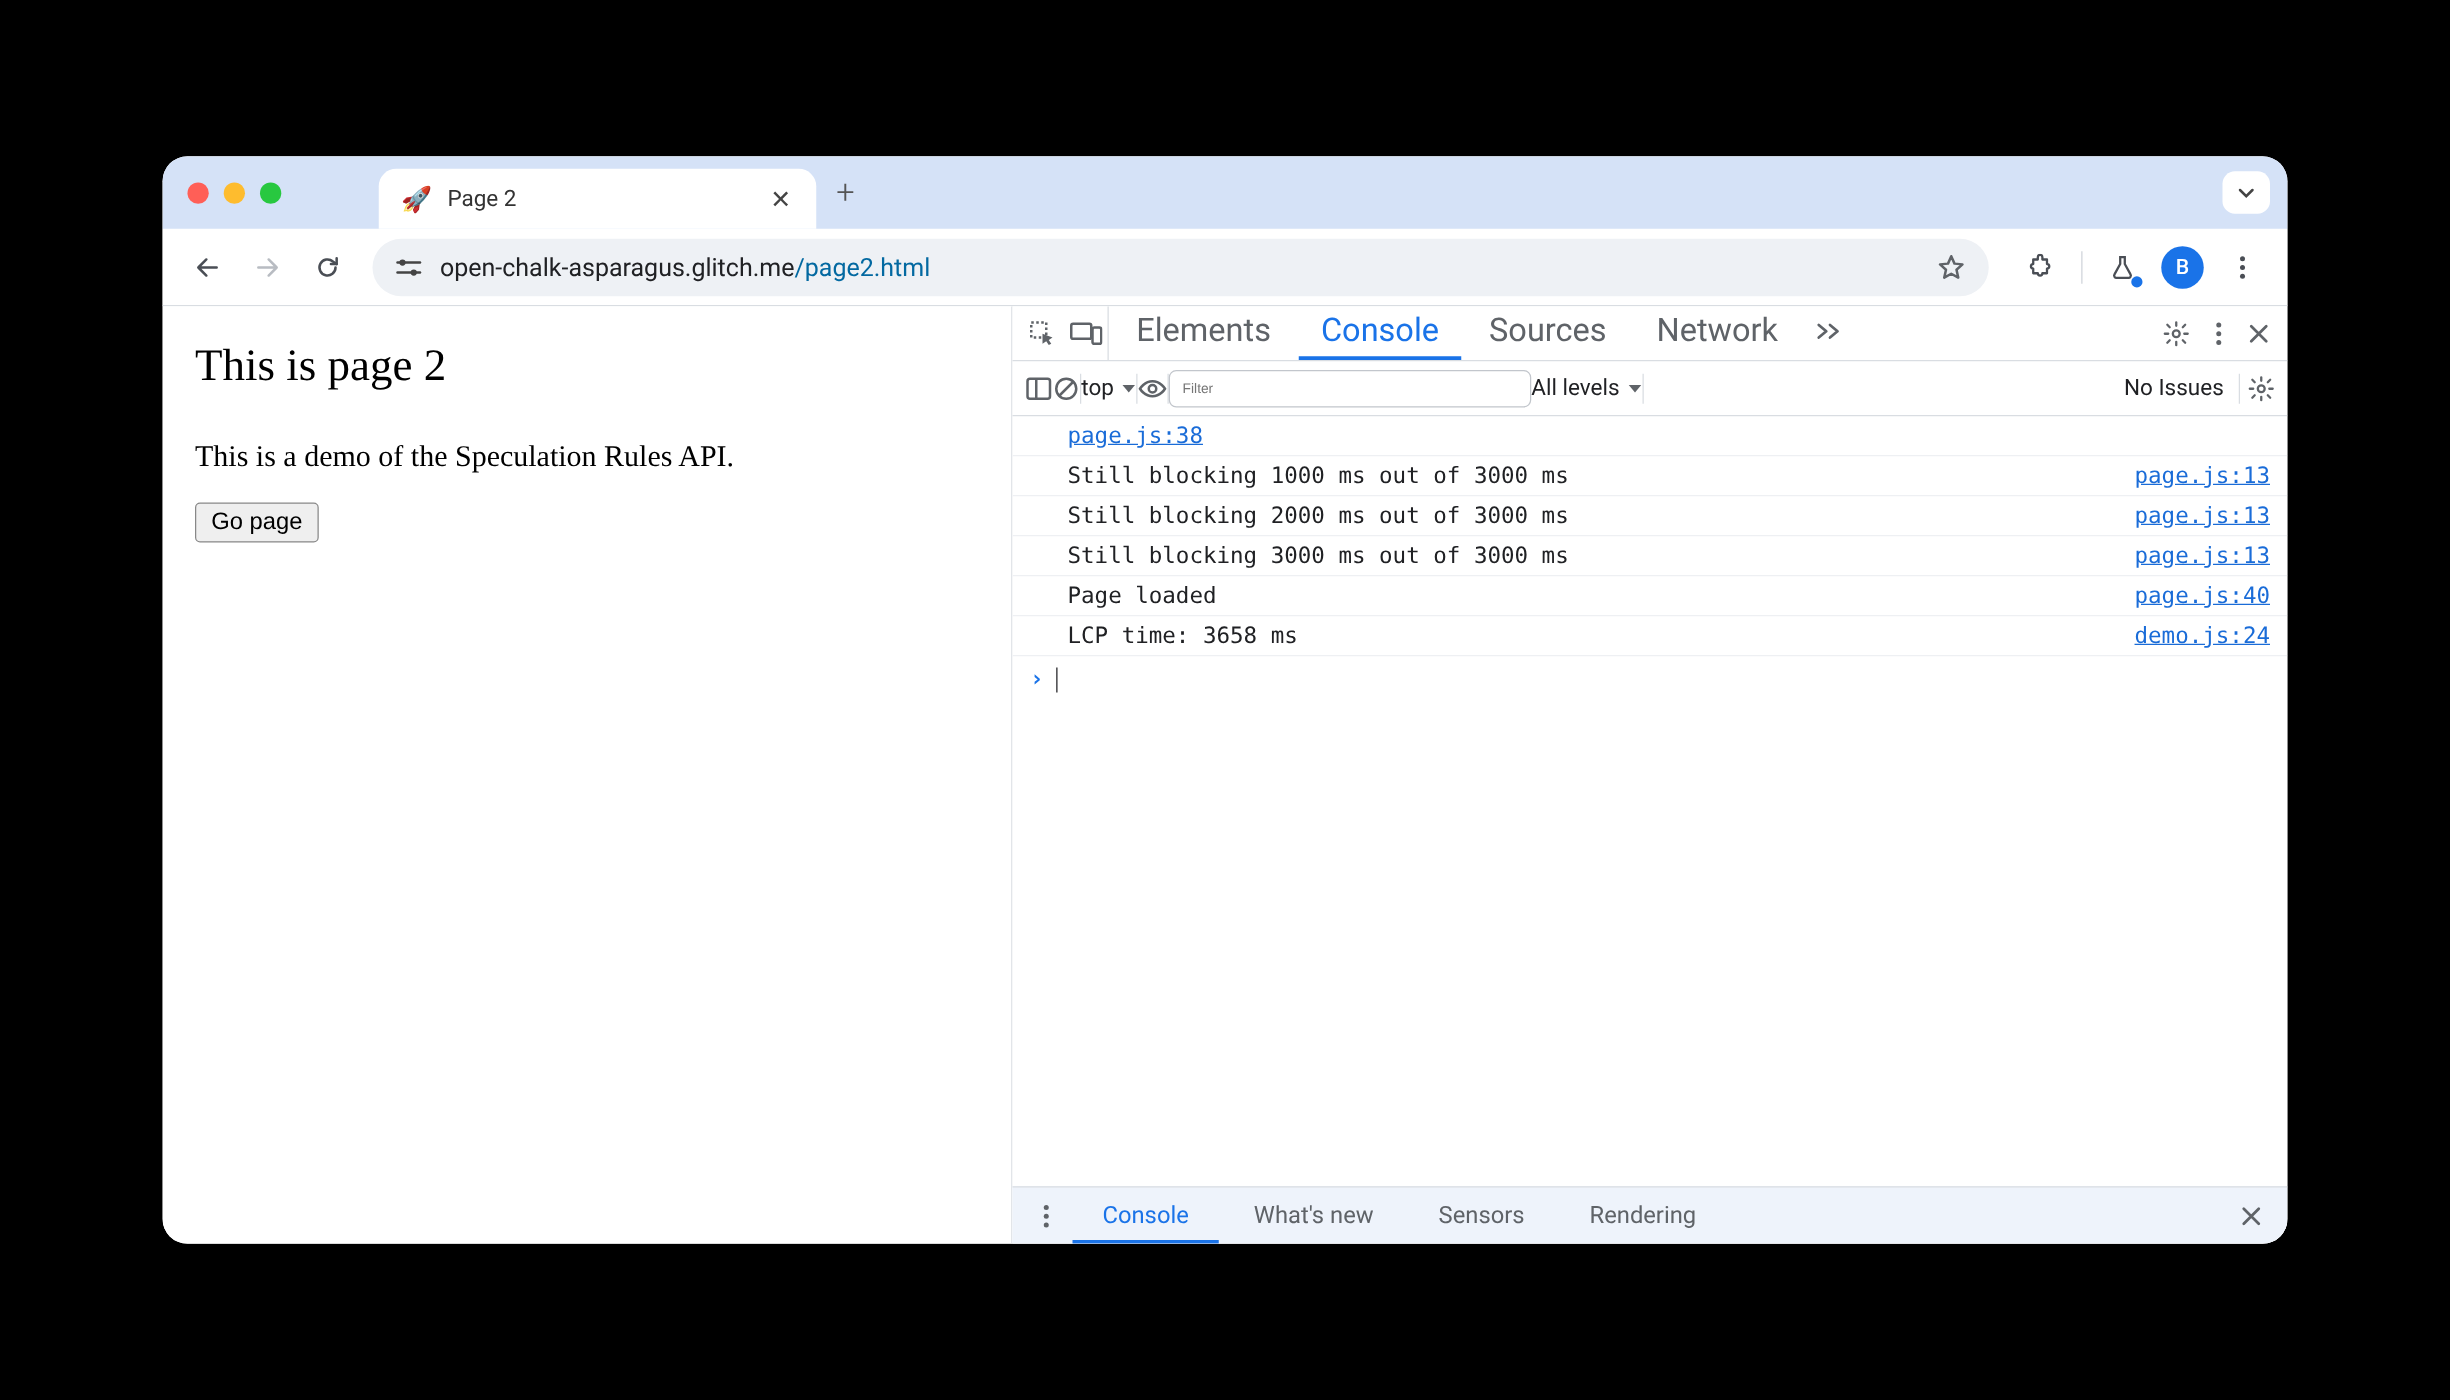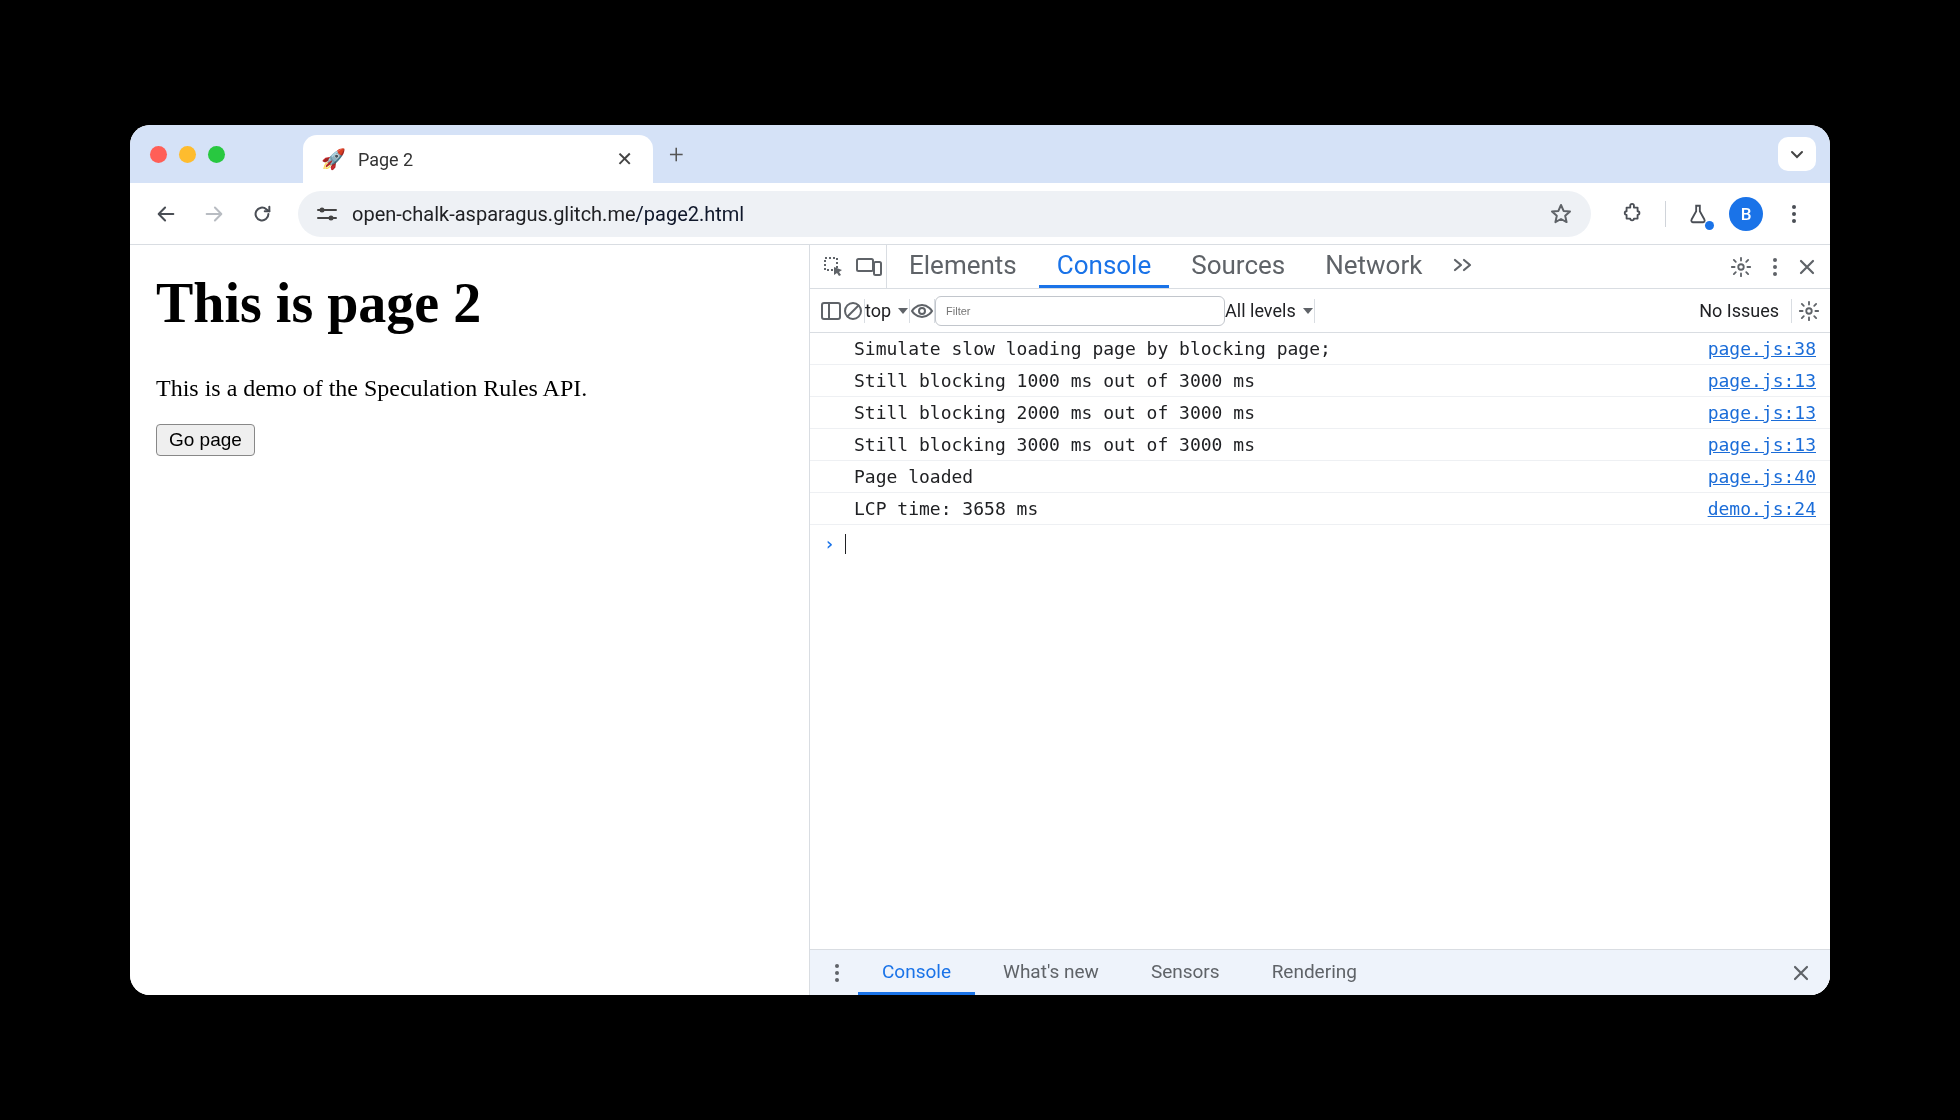--- a/index.html
+++ b/index.html
@@ -109,21 +109,21 @@
     gap: 14px;
   }
   .site-chip {
     font-size: 16px;
     color: #444;
     font-weight: 600;
     letter-spacing: -1px;
   }
   .url-text { font-size: 20px; color: #202124; }
   .url-domain { color: #202124; }
-  .url-path { color: #0f172a; }
+  .url-path { color: #0369a1; }
   .omnibox-spacer { flex: 1; }
   .star-icon { color: #5f6368; }
   .tb-right { display: flex; align-items: center; gap: 4px; padding-left: 6px; }
   .tb-divider { width: 1px; height: 26px; background: #d0d4da; margin: 0 6px; }
   .avatar {
     width: 34px; height: 34px; border-radius: 50%;
     background: #1a73e8; color: #fff;
     display: flex; align-items: center; justify-content: center;
     font-size: 17px; font-weight: 500;
   }
@@ -134,22 +134,22 @@
     overflow: hidden;
   }
   .page-pane {
     width: 680px;
     padding: 26px 26px;
     background: #fff;
     border-right: 1px solid #d9dde2;
     font-family: "Times New Roman", Times, serif;
   }
   .page-h1 {
-    font-size: 56px;
-    font-weight: 700;
+    font-size: 36px;
+    font-weight: 400;
     margin-bottom: 40px;
   }
   .page-p {
     font-size: 24px;
     margin-bottom: 22px;
     margin-top: 40px;
   }
   .page-btn {
     font-family: -apple-system, sans-serif;
     font-size: 19px;
@@ -451,21 +451,20 @@
         <span style="padding-left:6px;">
           <svg width="22" height="22" viewBox="0 0 24 24">
               <circle cx="12" cy="12" r="3" stroke="#5f6368" stroke-width="2" fill="none"></circle>
               <path d="M12 2v3m0 14v3M4.2 4.2l2.1 2.1m11.4 11.4l2.1 2.1M2 12h3m14 0h3M4.2 19.8l2.1-2.1m11.4-11.4l2.1-2.1" stroke="#5f6368" stroke-width="2" stroke-linecap="round"></path>
             </svg>
         </span>
       </div>
 
       <div class="dt-log">
         <div class="log-row">
-            <span class="log-msg">Simulate slow loading page by blocking page;</span>
             <span class="log-src">page.js:38</span>
           </div>
         <div class="log-row">
             <span class="log-msg">Still blocking 1000 ms out of 3000 ms</span>
             <span class="log-src">page.js:13</span>
           </div>
         <div class="log-row">
             <span class="log-msg">Still blocking 2000 ms out of 3000 ms</span>
             <span class="log-src">page.js:13</span>
           </div>

